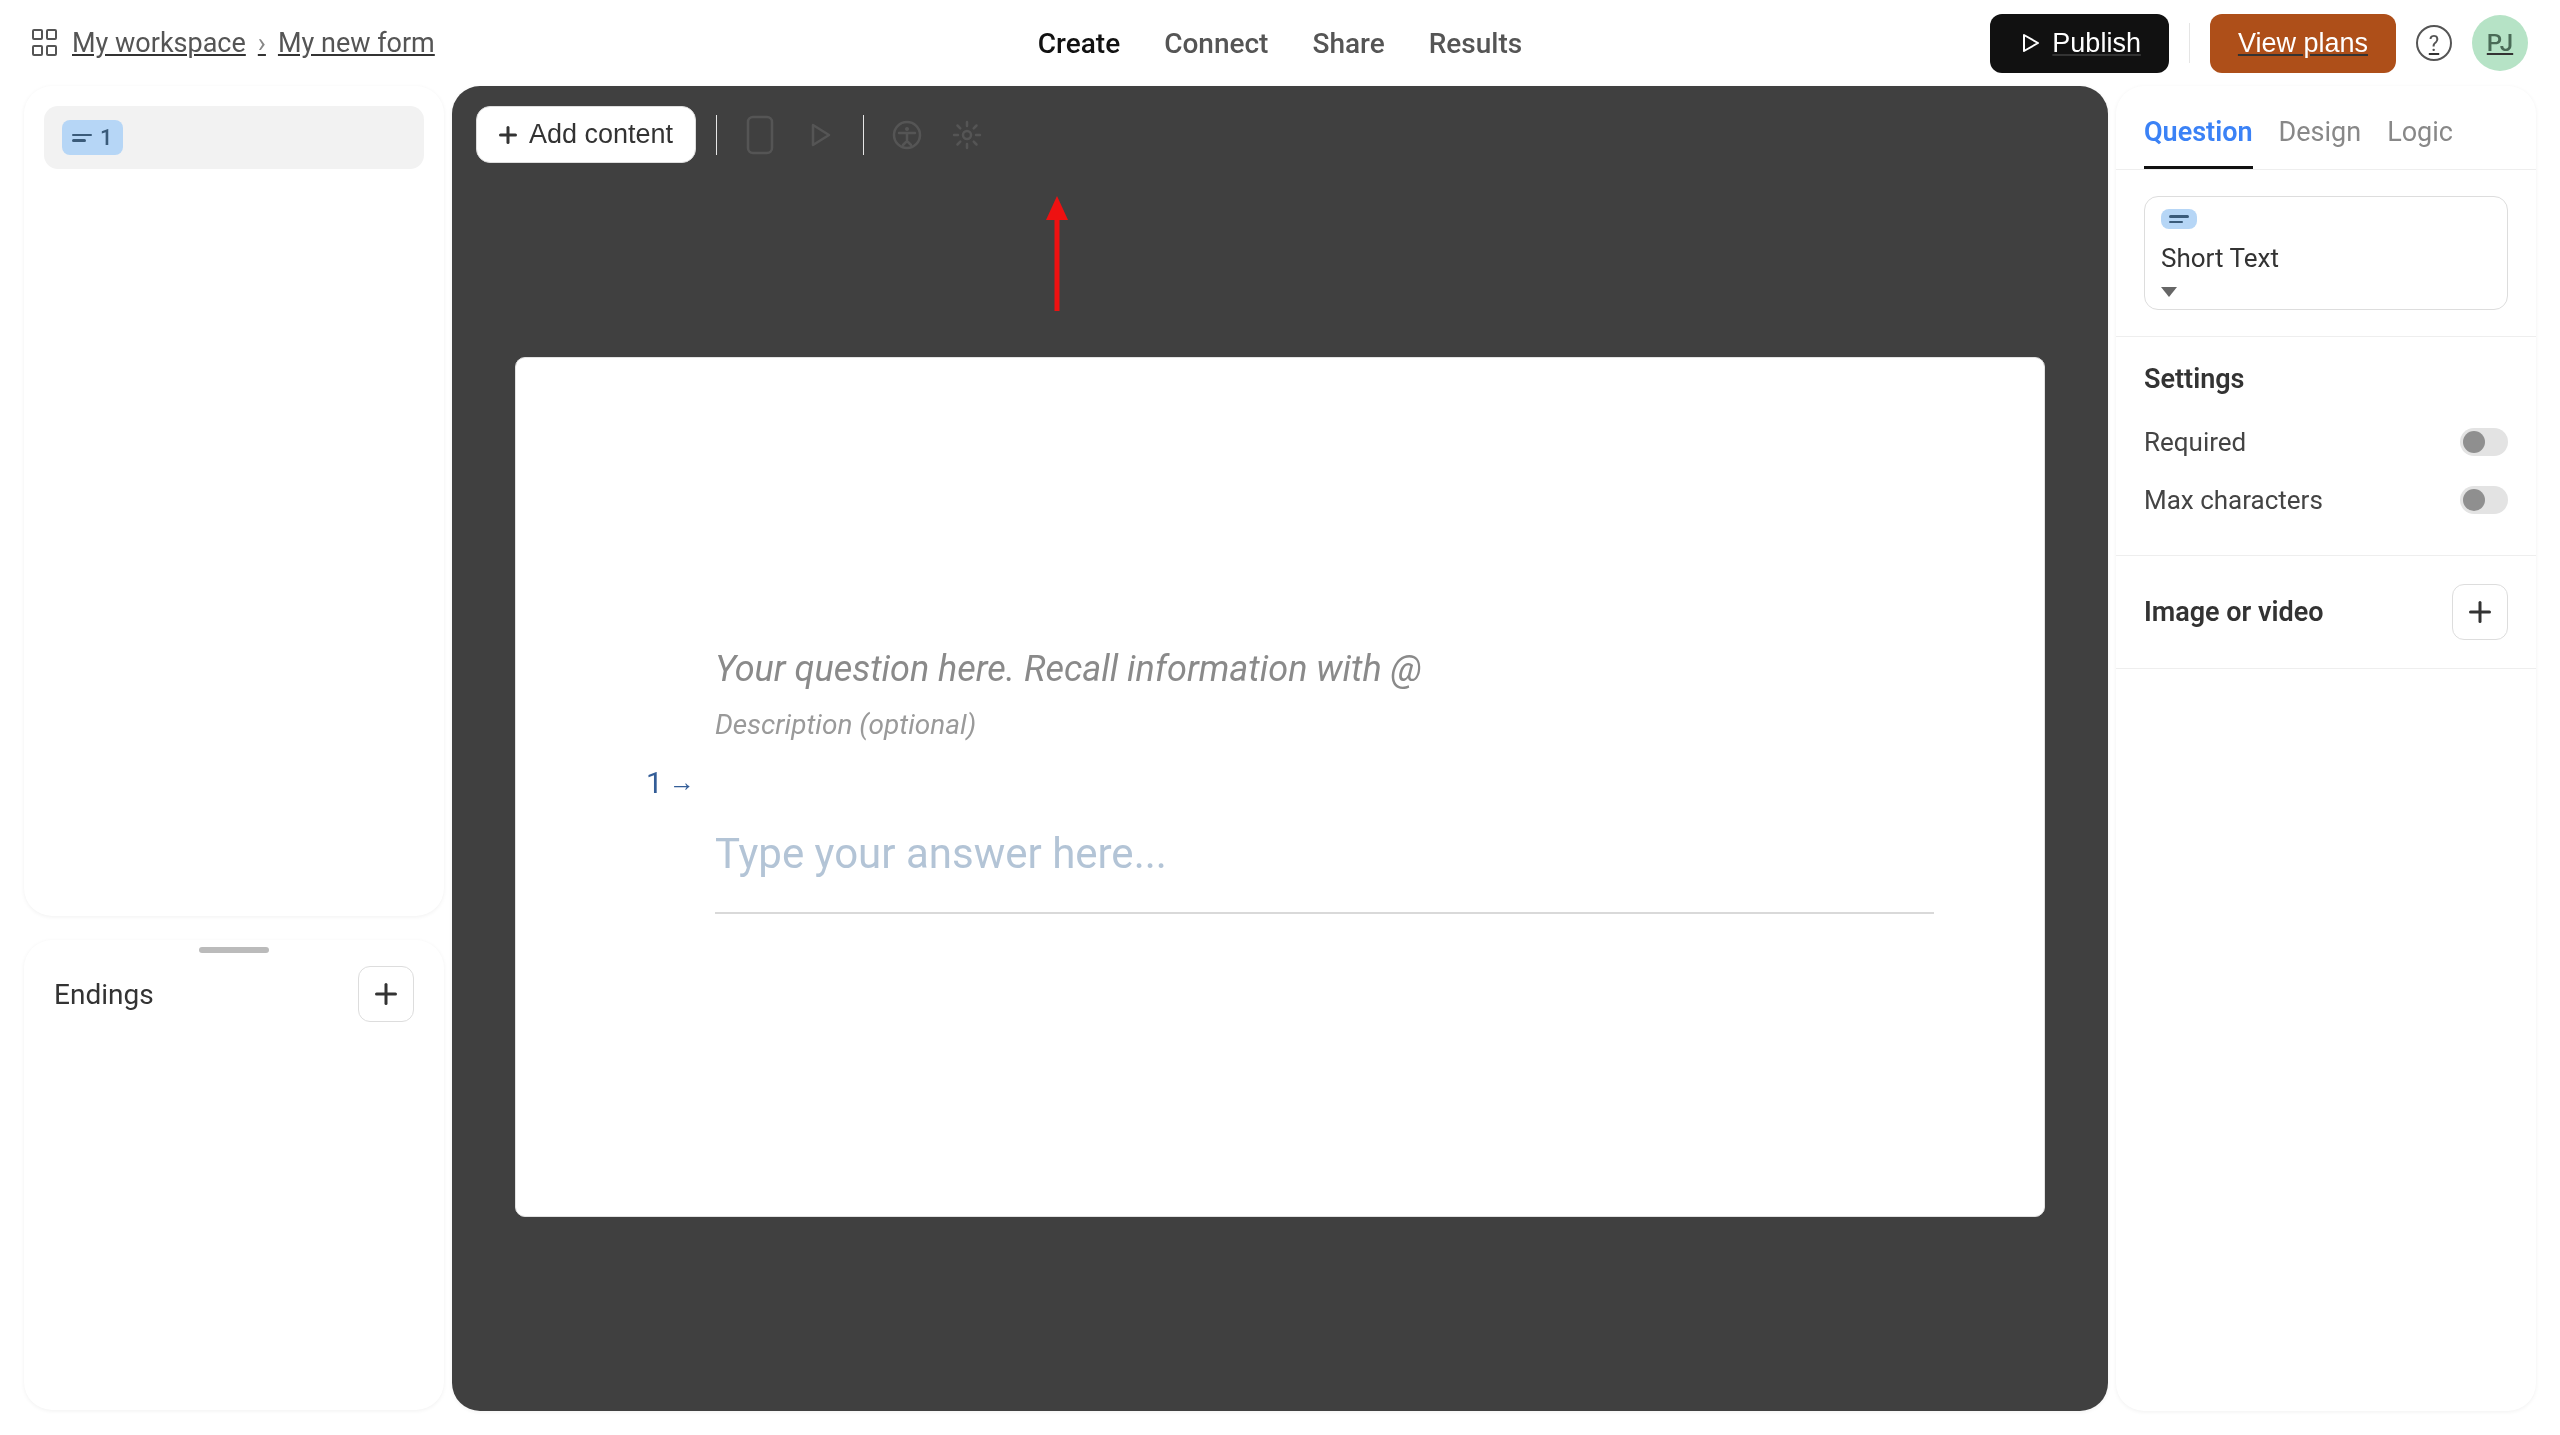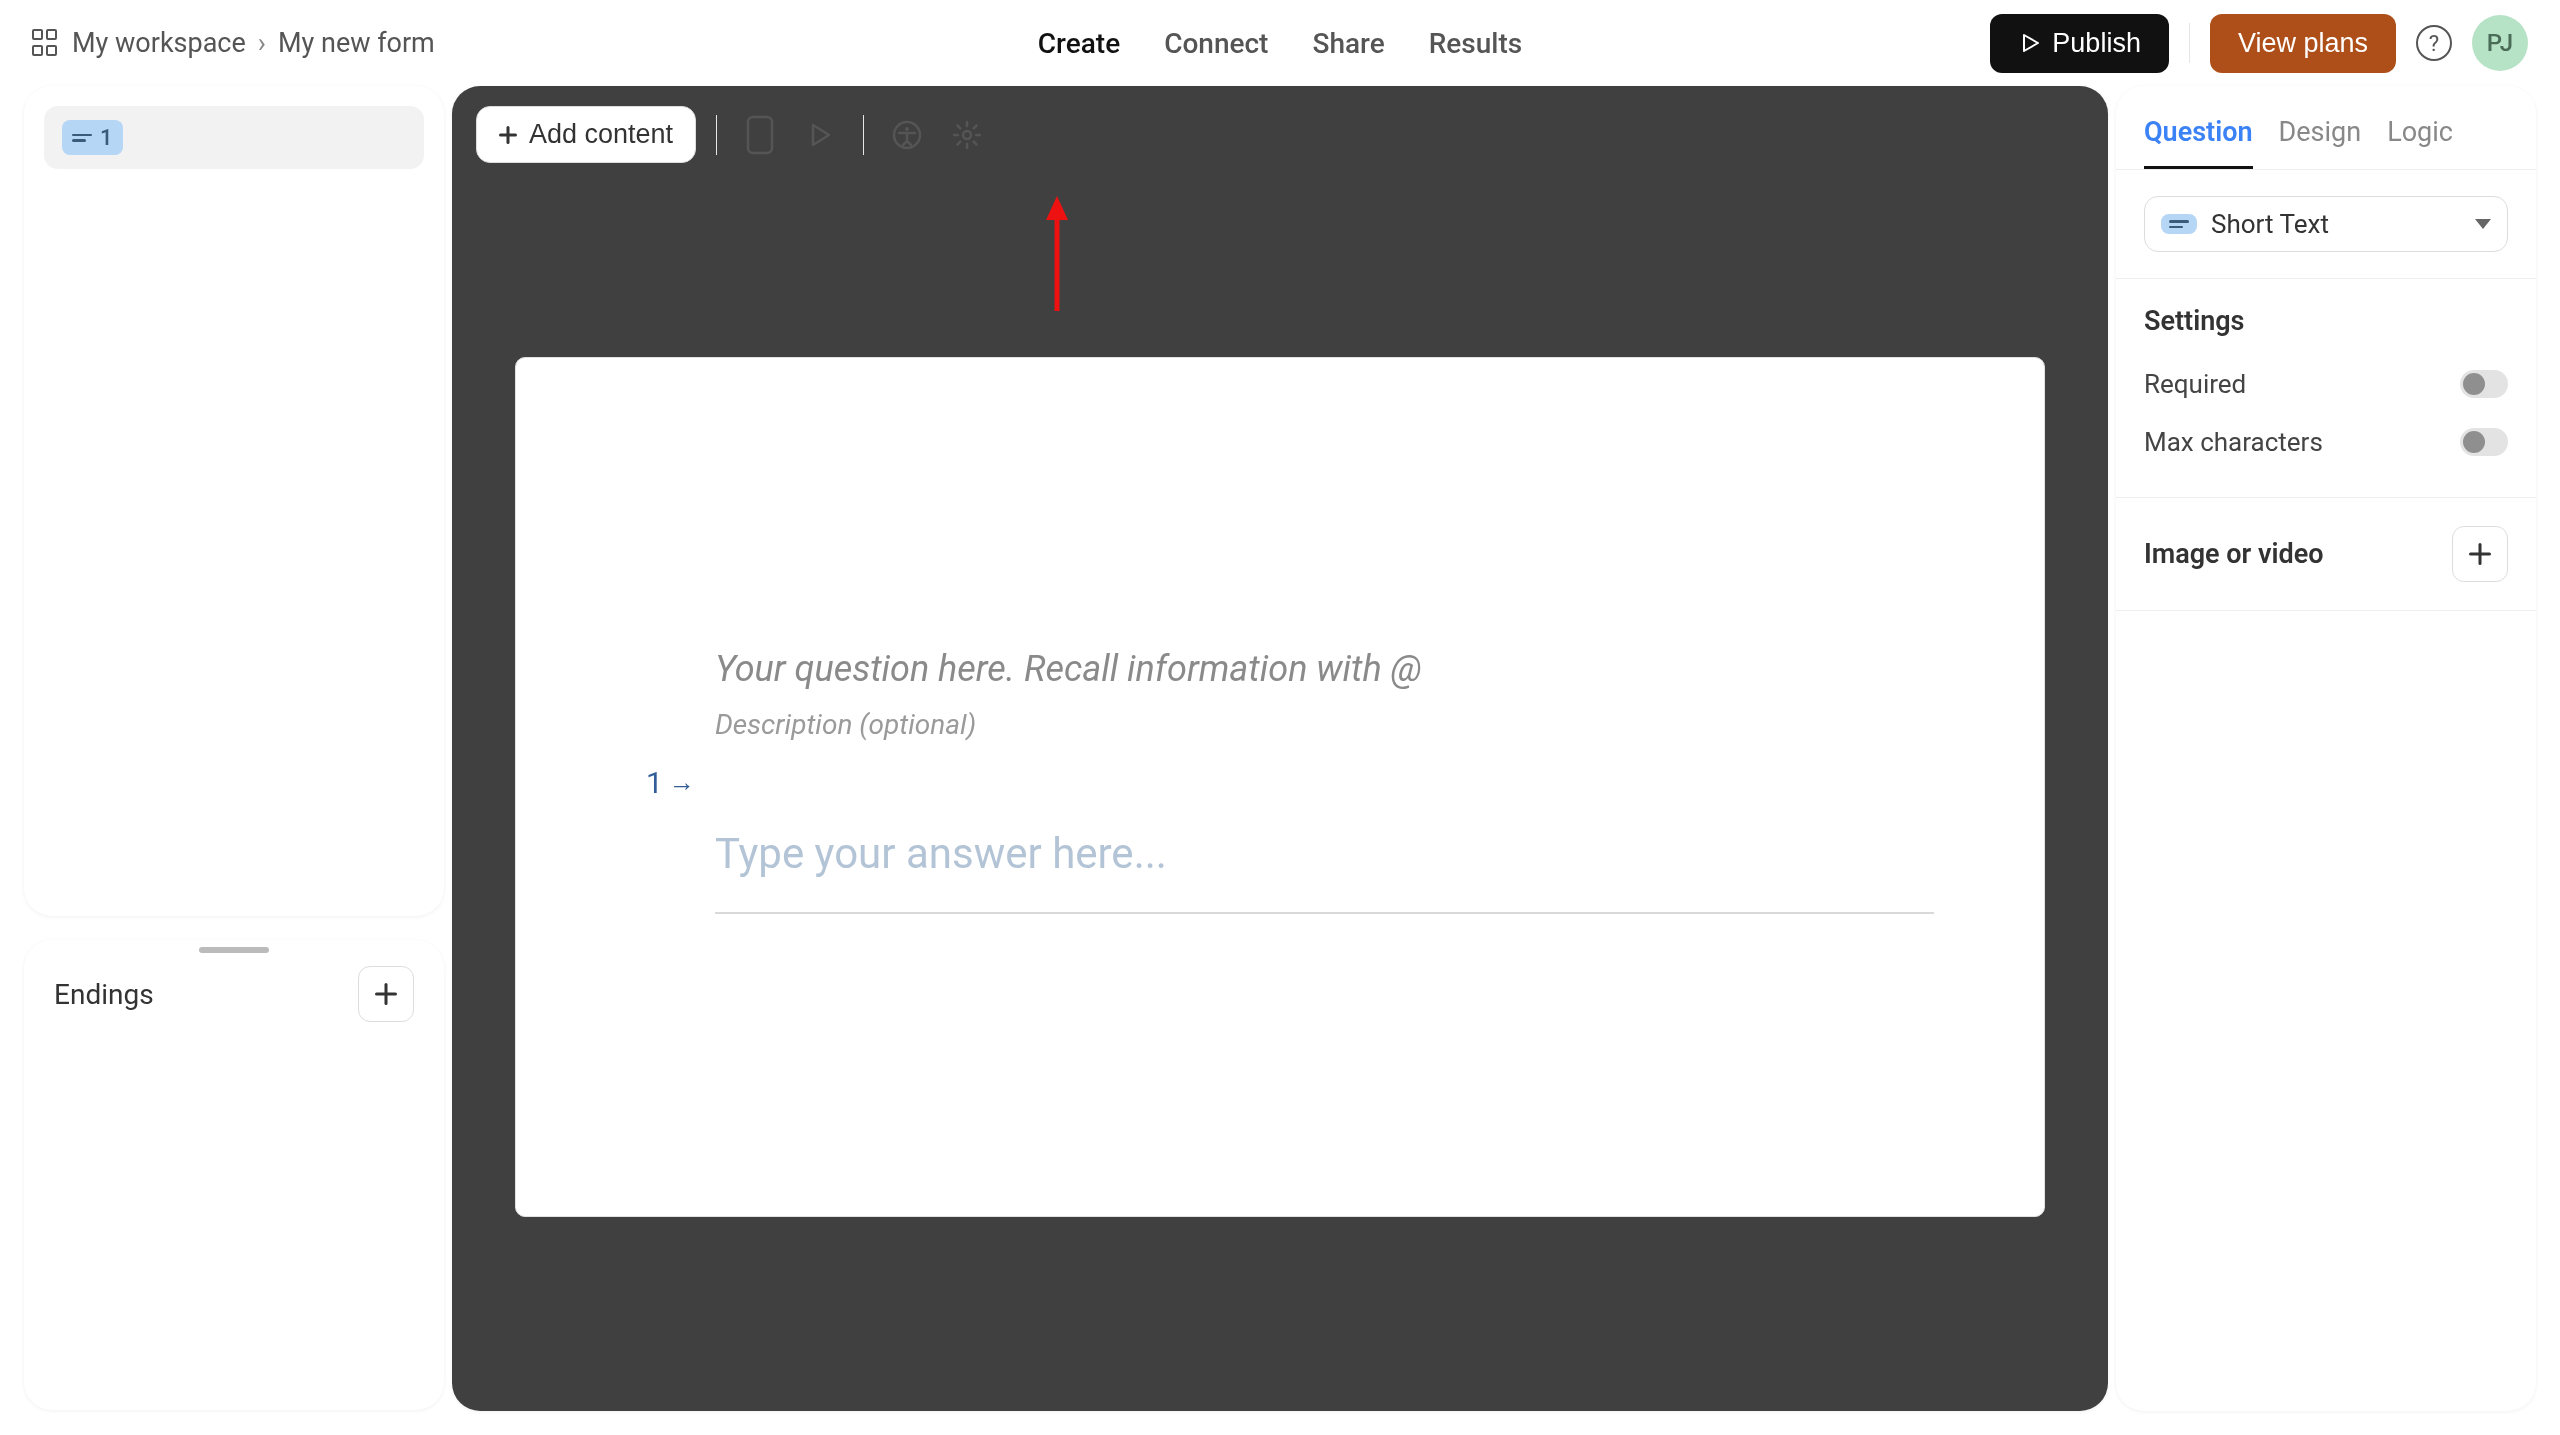--- a/index.html
+++ b/index.html
@@ -12,20 +12,21 @@
     height: 1435px;
     transform-origin: top left;
   }
   
   .header {
     display: flex;
     align-items: center;
     height: 86px;
     padding: 12px 32px;
     position: relative;
+    text-decoration: underline;
   }
   .breadcrumbs {
     display: flex;
     align-items: center;
     gap: 12px;
     font-size: 27px;
     color: #555;
   }
   .breadcrumbs .grid-icon { width:28px; height:28px; display:flex; flex-wrap:wrap; gap:3px; }
   .breadcrumbs .grid-icon span { width:11px; height:11px; border:2px solid #555; border-radius:2px; }
@@ -150,22 +151,22 @@
     display:flex; flex-direction:column; padding:10px 0;
   }
   .rp-tabs {
     display:flex; gap:26px; padding:20px 28px 0; font-size:27px; color:#888;
     border-bottom:1.5px solid #eee;
   }
   .rp-tabs .tab { padding-bottom:18px; cursor:pointer; }
   .rp-tabs .tab.active { color:#3b82f6; font-weight:600; border-bottom:3px solid #111; }
   .rp-section { padding:26px 28px; border-bottom:1.5px solid #eee; }
   .qtype-select {
-    display:flex; align-items:center; gap:14px;
-    border:1.5px solid #ddd; border-radius:14px; padding:12px 16px;
+    display:flex; align-items:flex-start; gap:14px;
+    border:1.5px solid #ddd; border-radius:14px; padding:12px 16px;flex-direction:column;
   }
   .qtype-select .label { font-size:26px; color:#333; flex:1; }
   .chevron-down {
     width:0; height:0; border-left:8px solid transparent; border-right:8px solid transparent;
     border-top:10px solid #666;
   }
   .rp-heading { font-size:27px; font-weight:600; color:#333; margin-bottom:18px; }
   .setting-row {
     display:flex; align-items:center; justify-content:space-between;
     padding:14px 0; font-size:26px; color:#444;

